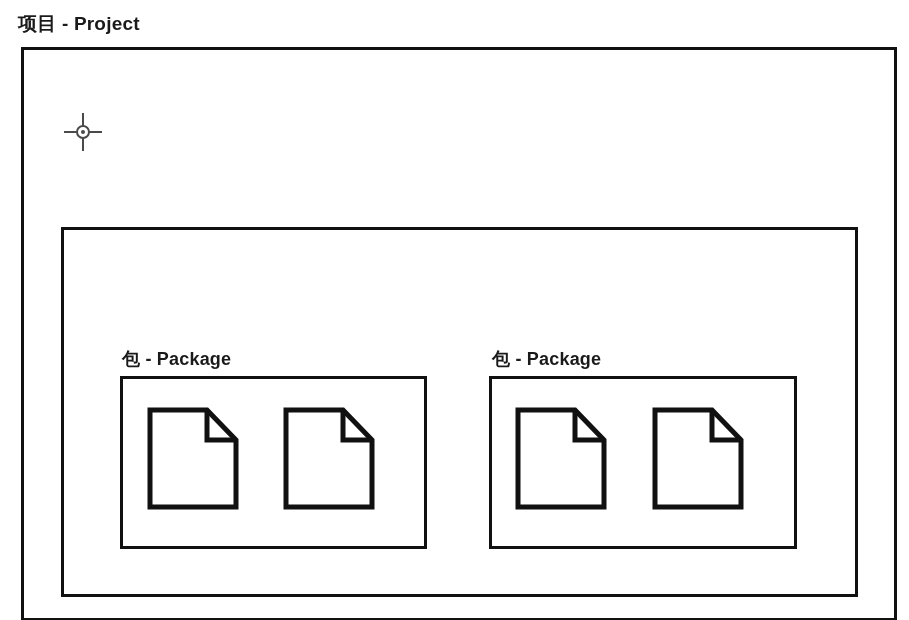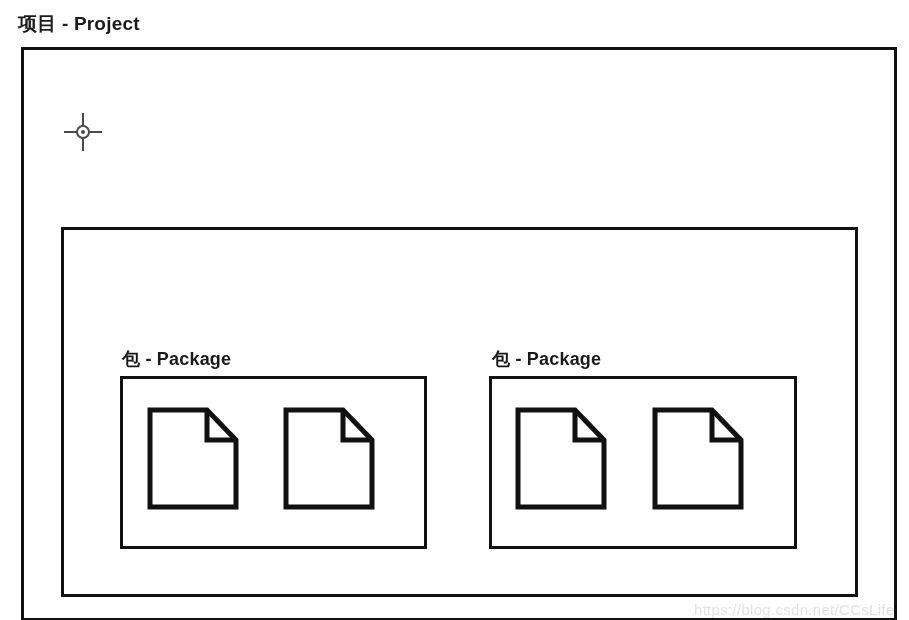--- a/index.html
+++ b/index.html
@@ -168,15 +168,14 @@
     </svg>
   </div>
 
   <div class="file-icon file-4">
     <svg viewBox="0 0 92 103" xmlns="http://www.w3.org/2000/svg">
       <path d="M3 3 H60 L89 33 V100 H3 Z" fill="none" stroke="#111111" stroke-width="5" stroke-linejoin="miter"></path>
       <path d="M60 3 V33 H89" fill="none" stroke="#111111" stroke-width="5" stroke-linejoin="miter"></path>
     </svg>
   </div>
 
-  <div class="watermark">https://blog.csdn.net/CCsLife</div>
 
 </div>
 
 </body></html>

